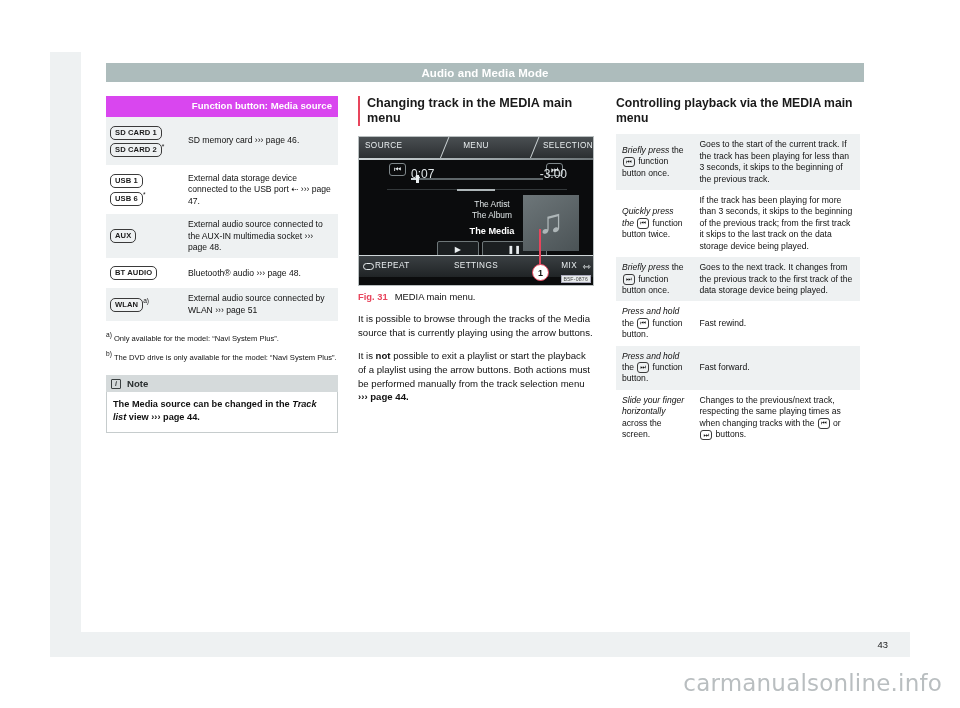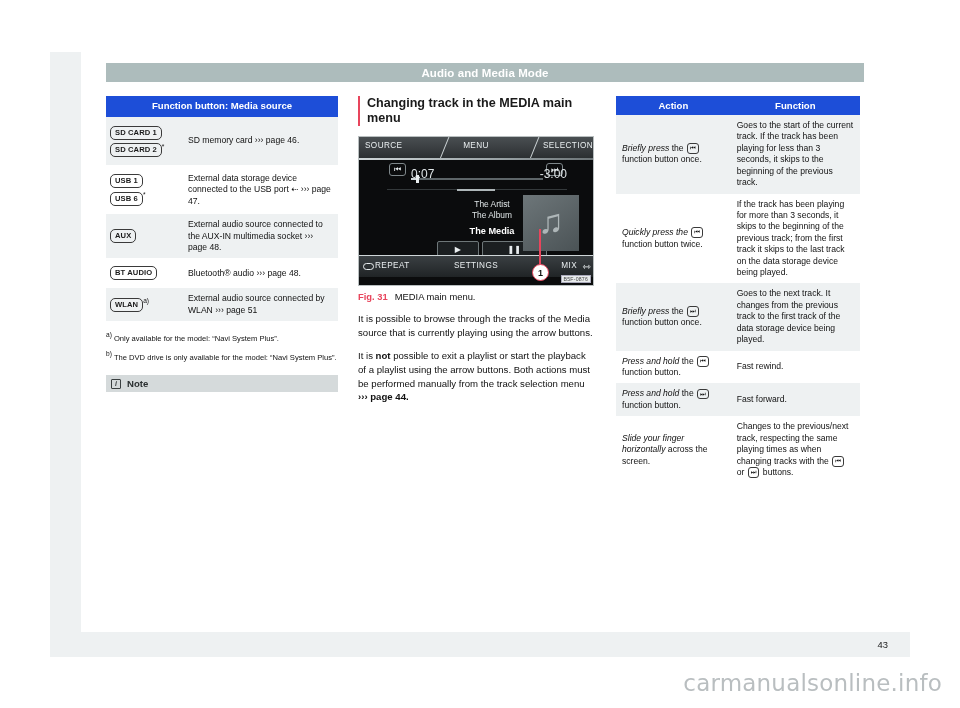--- a/index.html
+++ b/index.html
@@ -36,23 +36,23 @@
 
   
   .col { position: absolute; top: 96px; }
   .col-1 { left: 106px;  width: 232px; }
   .col-2 { left: 358px;  width: 236px; }
   .col-3 { left: 616px;  width: 244px; }
 
   
   .tbl { width: 100%; border-collapse: collapse; font-size: 8.6px; }
   .tbl .hdr td, .tbl .hdr th {
-    background: #1d4ed8; color: #fff;
+    background: #d946ef; color: #fff;
     font-weight: bold; font-size: 9.6px;
-    padding: 4px 6px; text-align: center;
+    padding: 4px 6px; text-align: right;
   }
   .tbl td { vertical-align: middle; padding: 5px 6px; line-height: 1.33; color:#111; }
   .zebra-a { background: #eef1f2; }
   .zebra-b { background: #ffffff; }
   .btncell { width: 76px; padding-left: 4px !important; padding-right:2px !important; }
 
   
   .pill {
     display: inline-block;
     border: 1.3px solid #3a3a3a;
@@ -344,20 +344,23 @@
       <p>
         <span class="fn-mark">b)</span><span>The DVD drive is only available for the model: “Navi System Plus”.</span>
       </p>
     </div>
 
     <div class="notebox">
       <div class="note-hd">
         <span class="note-icon">i</span>
         <span>Note</span>
       </div>
+      <div class="note-body">
+        <span>The Media source can be changed in the </span><em>Track list</em><span> view ››› page 44.</span>
+      </div>
     </div>
   </div>
 
   <div class="col col-2">
     <div class="h2">Changing track in the MEDIA main menu</div>
 
     <div class="figure">
       <div class="screen">
 
         <div class="scr-topbar">
@@ -419,27 +422,24 @@
     </div>
 
     <p class="body-p">It is possible to browse through the tracks of the Media source that is currently playing using the arrow buttons.</p>
 
     <p class="body-p">
       <span>It is </span><b>not</b><span> possible to exit a playlist or start the playback of a playlist using the arrow buttons. Both actions must be performed manually from the track selection menu </span><b>››› page 44.</b>
     </p>
   </div>
 
   <div class="col col-3">
+    <div class="h2-plain">Controlling playback via the MEDIA main menu</div>
 
     <table class="tbl">
       <tbody>
-          <tr class="hdr">
-        <th style="width:47%">Action</th>
-        <th>Function</th>
-      </tr>
 
       <tr class="zebra-a">
         <td>
           <em>Briefly press</em><span> the </span><span class="keyicon">⏮</span><span> function button once.</span>
         </td>
         <td>Goes to the start of the current track. If the track has been playing for less than 3 seconds, it skips to the beginning of the previous track.</td>
       </tr>
 
       <tr class="zebra-b">
         <td>

